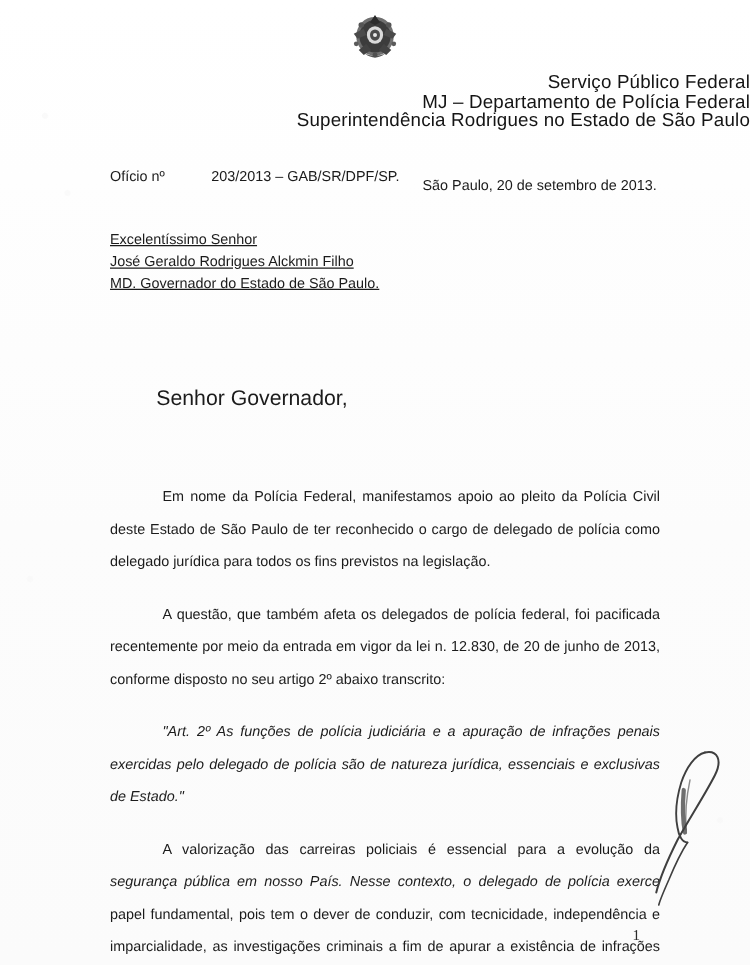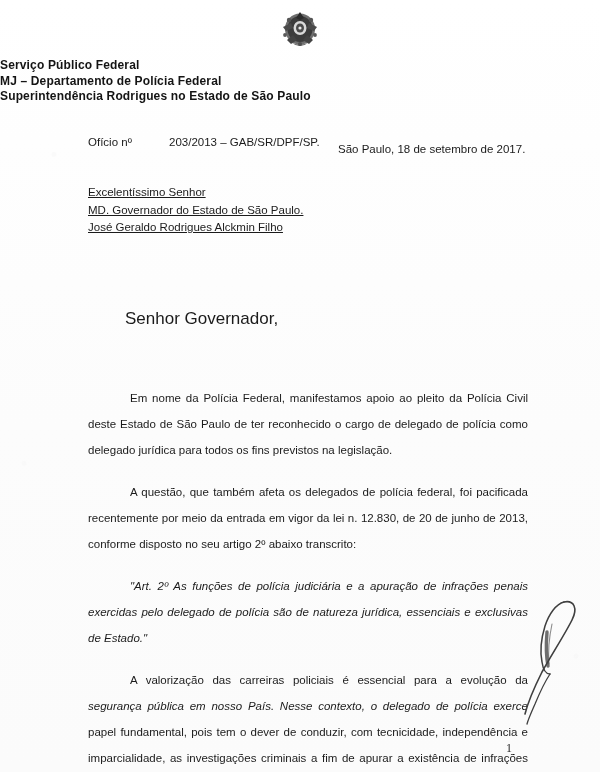--- a/index.html
+++ b/index.html
@@ -36,23 +36,23 @@
     left: 0; right: 0;
     top: 7px;
     text-align: center;
   }
   .emblem svg { display: inline-block; }
 
   .letterhead {
     position: absolute;
     left: 0; right: 0;
     top: 58px;
-    text-align: left;
-    font-weight: bold;
-    font-size: 12px;
+    text-align: right;
+    font-weight: normal;
+    font-size: 15px;
     line-height: 15.5px;
     letter-spacing: 0.15px;
     color: #141414;
   }
 
   .ref-row {
     position: absolute;
     left: 88px;
     top: 136px;
     font-size: 11.5px;
@@ -160,26 +160,26 @@
     <div>Serviço Público Federal</div>
     <div>MJ – Departamento de Polícia Federal</div>
     <div>Superintendência Rodrigues no Estado de São Paulo</div>
   </div>
 
   <div class="ref-row">
     <span class="ref-label">Ofício nº</span>
     <span class="ref-value">203/2013 – GAB/SR/DPF/SP.</span>
   </div>
 
-  <div class="place-date">São Paulo, 18 de setembro de 2017.</div>
+  <div class="place-date">São Paulo, 20 de setembro de 2013.</div>
 
   <div class="addressee">
     <div>Excelentíssimo Senhor</div>
+    <div>José Geraldo Rodrigues Alckmin Filho</div>
     <div>MD. Governador do Estado de São Paulo.</div>
-    <div>José Geraldo Rodrigues Alckmin Filho</div>
   </div>
 
   <div class="salutation">Senhor Governador,</div>
 
   <div class="body">
     <p>Em nome da Polícia Federal, manifestamos apoio ao pleito da Polícia Civil deste Estado de São Paulo de ter reconhecido o cargo de delegado de polícia como delegado jurídica para todos os fins previstos na legislação.</p>
     <p>A questão, que também afeta os delegados de polícia federal, foi pacificada recentemente por meio da entrada em vigor da lei n. 12.830, de 20 de junho de 2013, conforme disposto no seu artigo 2º abaixo transcrito:</p>
     <p class="quote">"Art. 2º As funções de polícia judiciária e a apuração de infrações penais exercidas pelo delegado de polícia são de natureza jurídica, essenciais e exclusivas de Estado."</p>
     <p><span>A valorização das carreiras policiais é essencial para a evolução da </span><span class="italic">segurança pública em nosso País. Nesse contexto, o delegado de polícia exerce</span><span> papel fundamental, pois tem o dever de conduzir, com tecnicidade, independência e imparcialidade, as investigações criminais a fim de apurar a existência de infrações penais e de sua autoria.</span></p>
   </div>

